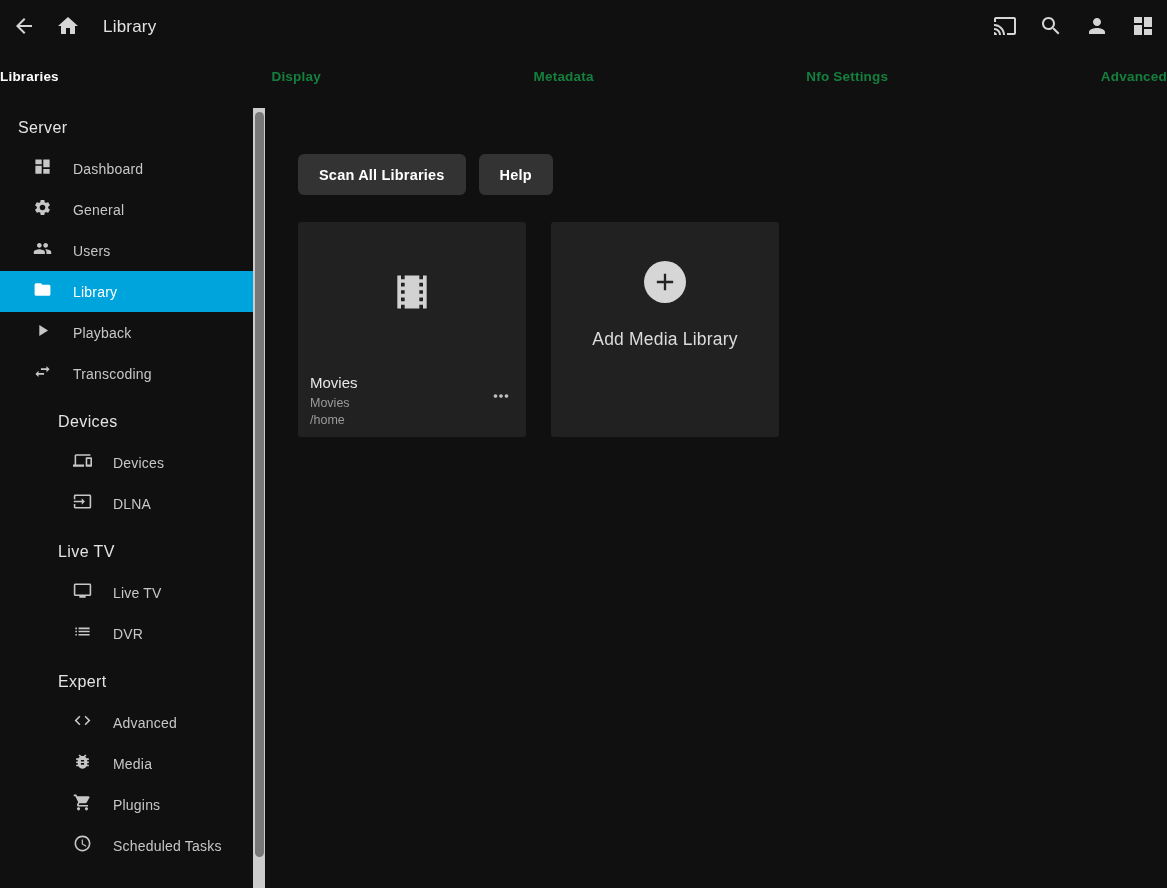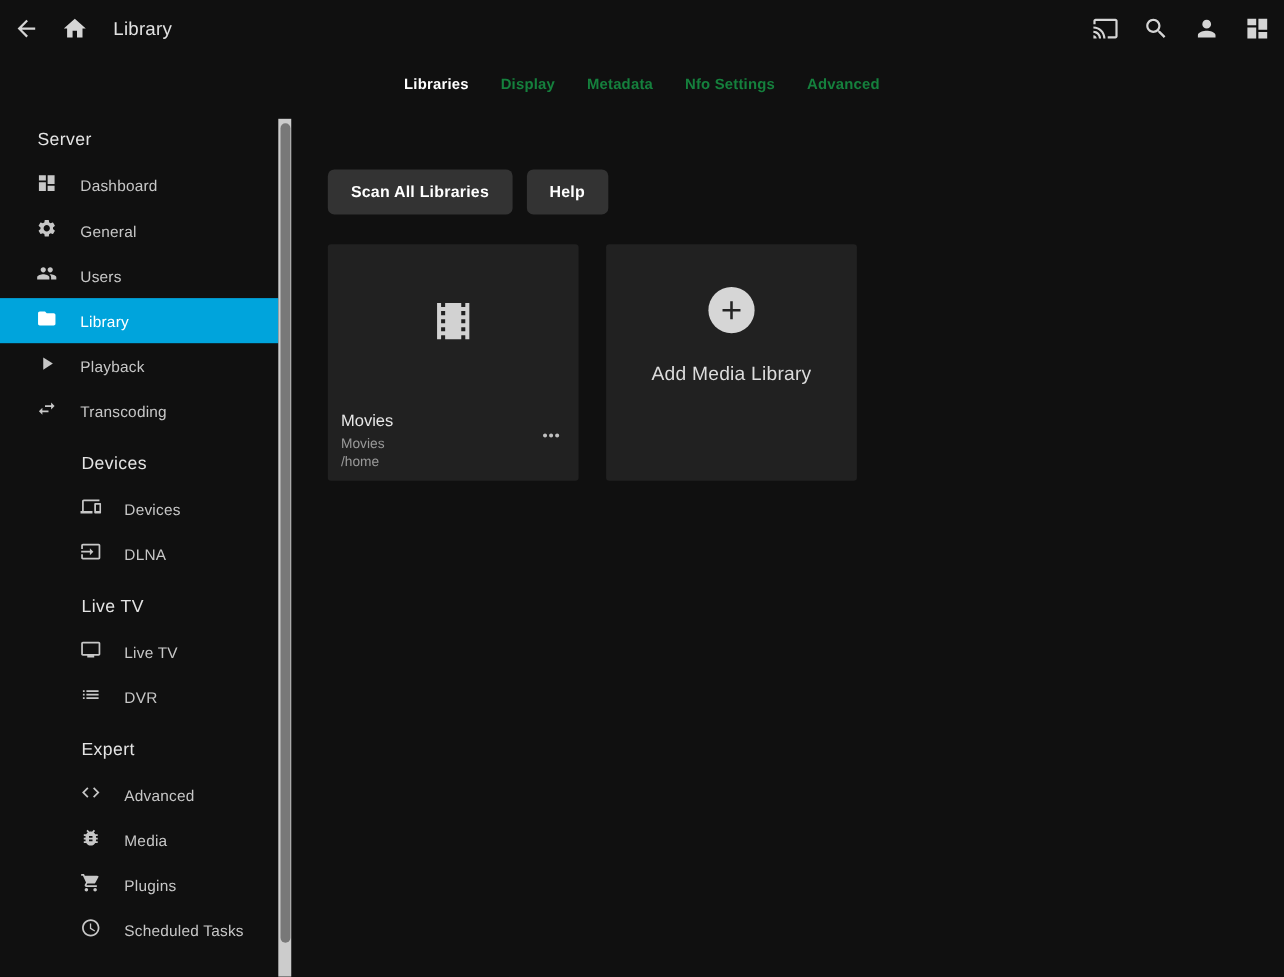--- a/index.html
+++ b/index.html
@@ -8,32 +8,32 @@
 
   
   .header { display:flex; align-items:center; height:54px; padding:0 2px; }
   .icon-btn { width:44px; height:44px; display:flex; align-items:center; justify-content:center;
               background:none; border:none; color:#d5d5d5; cursor:pointer; padding:0; }
   .icon-btn svg { width:24px; height:24px; fill:currentColor; }
   .header-title { color:#e2e2e2; font-size:17px; margin-left:13px; letter-spacing:.2px; }
   .header-right { margin-left:auto; display:flex; align-items:center; gap:2px; }
 
   
-  .tabs { display:flex; justify-content:center; align-items:center; height:44px; gap:29px; }
+  .tabs { display:flex; justify-content:space-between; align-items:center; height:44px; gap:29px; }
   .tab { background:none; border:none; cursor:pointer; font-family:inherit;
          font-size:13.5px; font-weight:bold; color:#15803d; letter-spacing:.2px; }
   .tab.active { color:#ffffff; }
 
   
   .sidebar { position:absolute; left:0; top:98px; bottom:0; width:265px; padding-top:10px; overflow:hidden; }
   .scroll-track { position:absolute; right:0; top:10px; bottom:0; width:12px; background:#cccccc; }
   .scroll-thumb { position:absolute; left:1.5px; width:9px; top:4px; height:745px;
                   background:#787878; border-radius:5px; cursor:pointer; }
   .side-section + .side-section { margin-top:8px;margin-left:40px; }
-  .section-heading { height:40px; display:flex; align-items:center; padding-left:34px;
+  .section-heading { height:40px; display:flex; align-items:center; padding-left:18px;
                      color:#e4e4e4; font-size:16px; letter-spacing:.4px; }
   .side-item { width:253px; height:41px; display:flex; align-items:center; padding-left:33px;
                color:#c7c7c7; cursor:pointer;text-align:right; }
   .side-item svg { width:19px; height:19px; fill:currentColor; flex:none; }
   .side-item .label { margin-left:21px; font-size:14px; letter-spacing:.2px; }
   .side-item.selected { background:#00a4dc; color:#ffffff; }
 
   
   .main { position:absolute; left:265px; top:98px; right:0; bottom:0; padding:56px 0 0 33px; }
   .btn-row { display:flex; gap:13px; }

